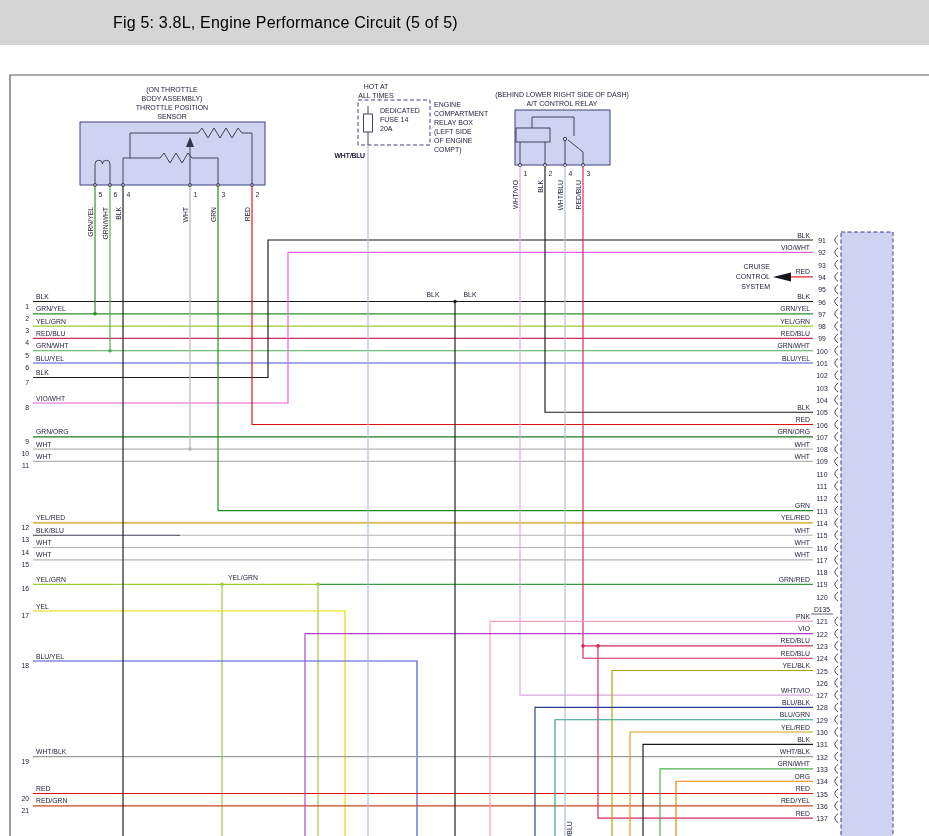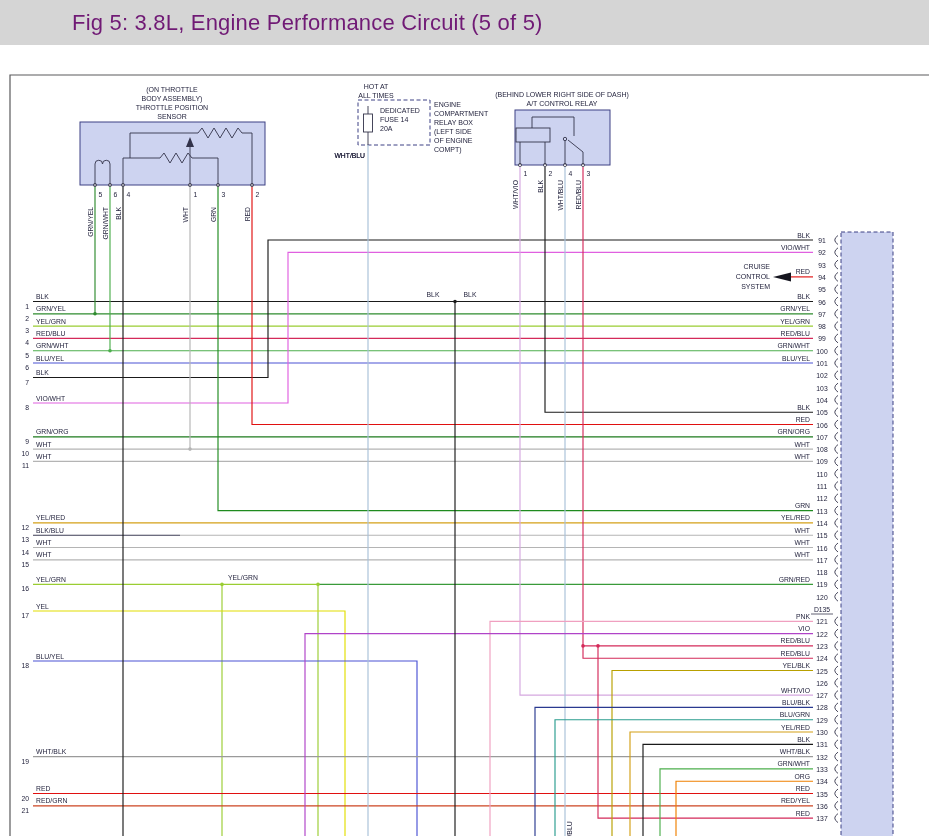--- a/index.html
+++ b/index.html
@@ -1,20 +1,20 @@
 <!DOCTYPE html>
 <html><head>
 <meta charset="utf-8">
 <style>
   *{box-sizing:border-box}
   html,body{margin:0;padding:0;width:929px;height:836px;overflow:hidden;background:#fff;
     font-family:"Liberation Sans",sans-serif}
   .titlebar{position:absolute;left:0;top:0;width:929px;height:45px;background:#d5d5d5;
     display:flex;align-items:center;z-index:5}
-  .titlebar .t{margin-left:72px;font-size:22px;color:#701a75;letter-spacing:.2px}
+  .titlebar .t{margin-left:113px;font-size:16px;color:#000000;letter-spacing:.2px}
   #diagram{position:absolute;left:0;top:0;z-index:1}
   #diagram text{fill:#1d1d38;font-family:"Liberation Sans",sans-serif}
   #diagram .lbl{font-size:6.8px}
   #diagram .num{font-size:6.8px}
   #diagram .cap{font-size:7px}
   .frame{fill:none;stroke:#5a5a5c;stroke-width:1.2}
   .unitbox{fill:#cdd3f0;stroke:#3c4084;stroke-width:1}
   .dashed{stroke-dasharray:4 2.5}
   .whitebox{fill:#fff;stroke:#3c4084;stroke-width:1;stroke-dasharray:4 2.5}
   .sym{fill:none;stroke:#33334a;stroke-width:.9}

